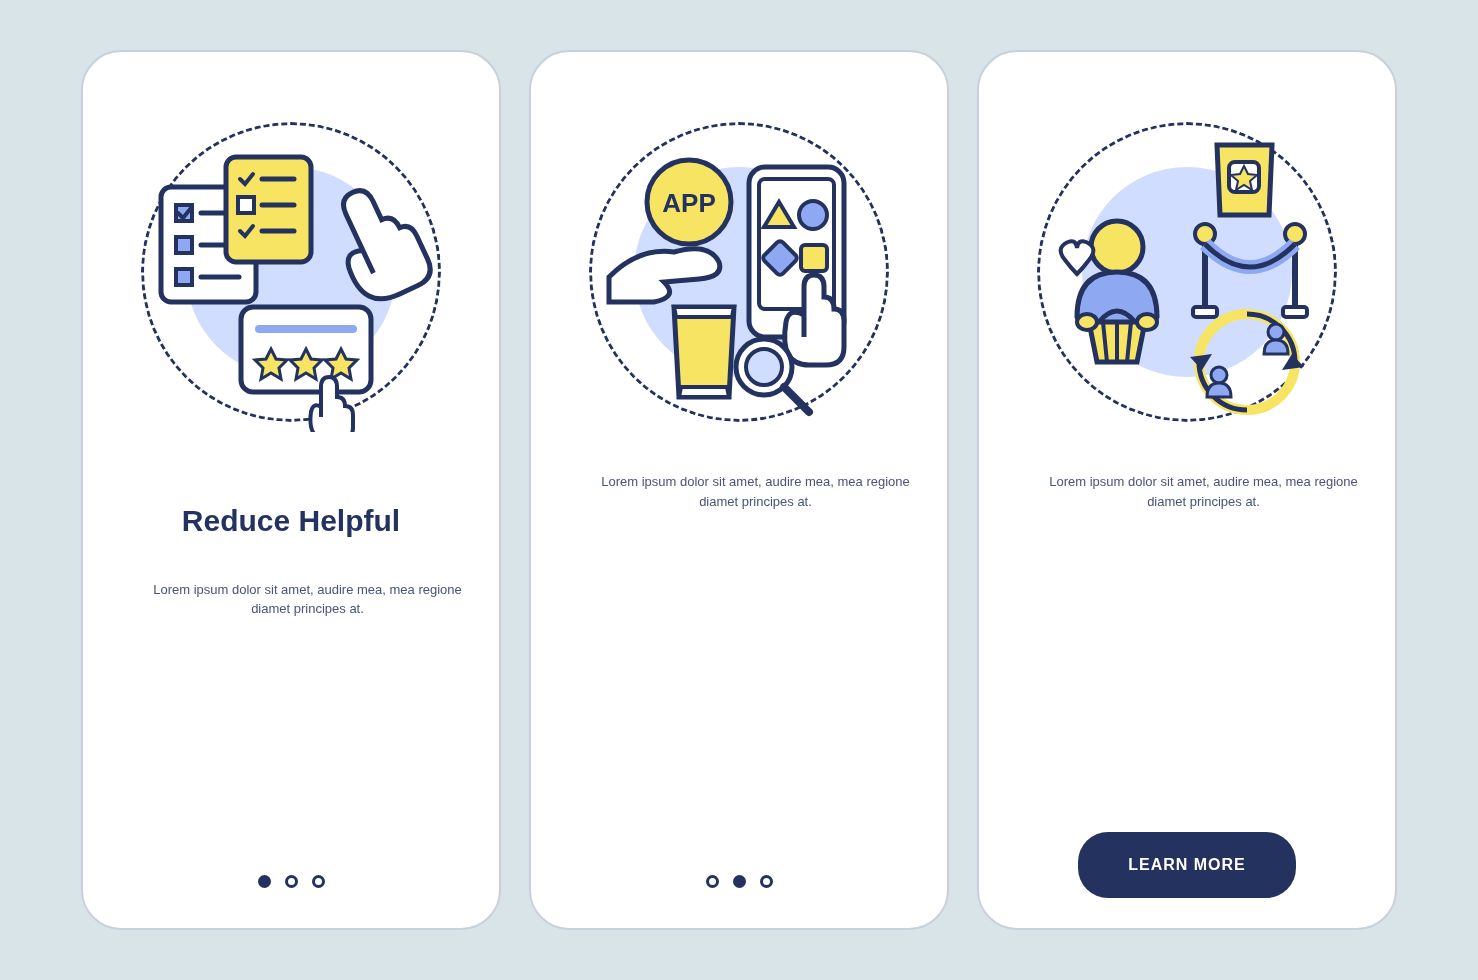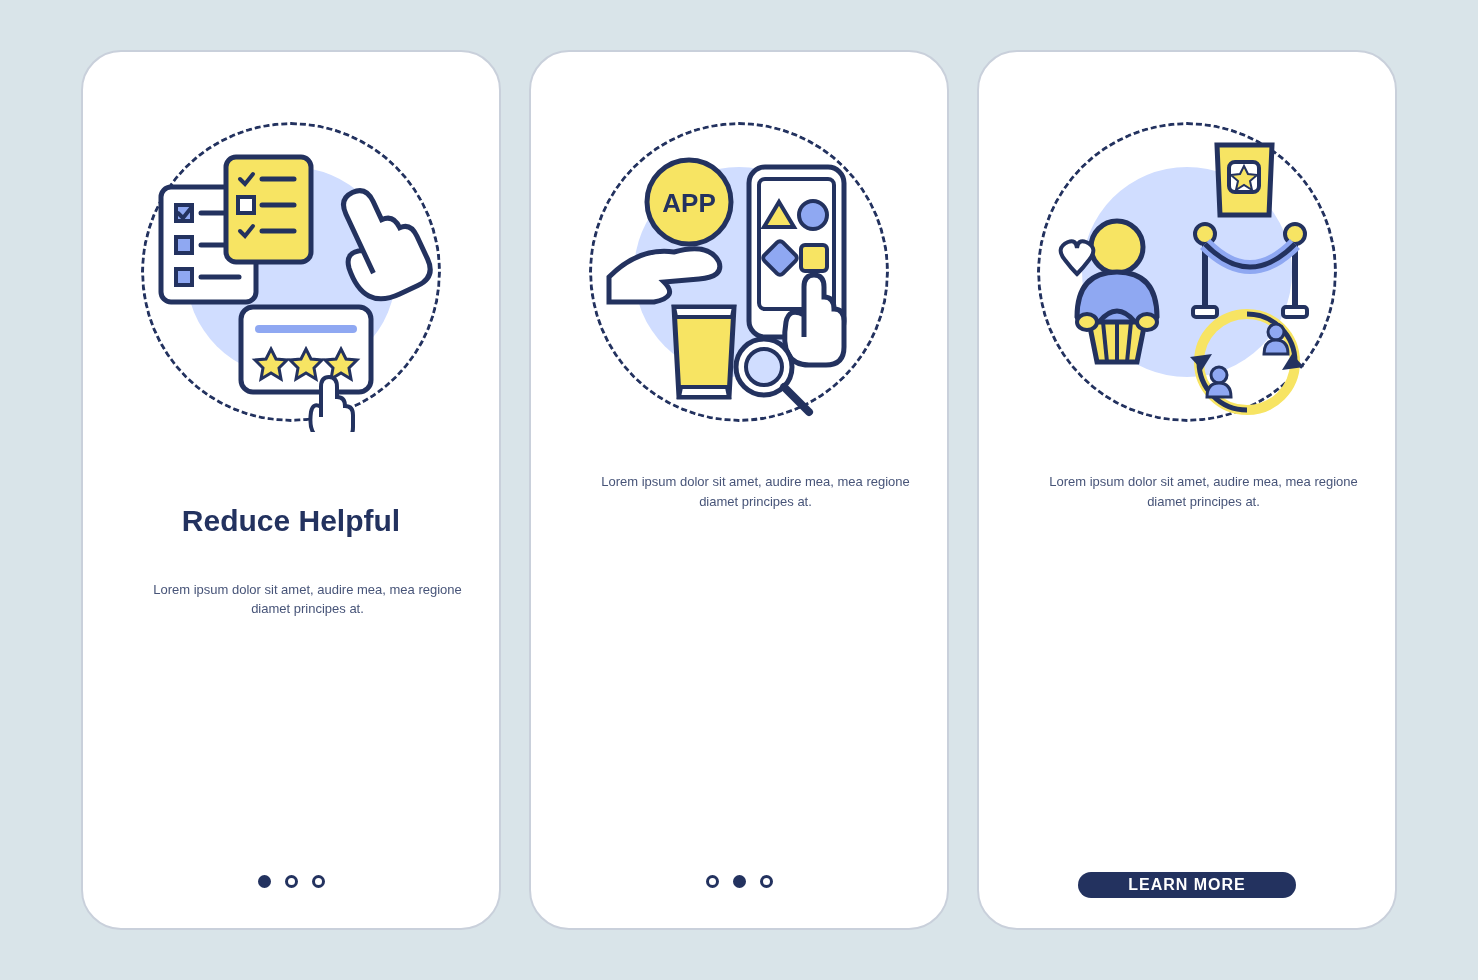--- a/index.html
+++ b/index.html
@@ -81,21 +81,21 @@
   .cta {
     position: absolute;
     bottom: 30px;
     background: #23325f;
     color: #fff;
     font-weight: 700;
     font-size: 16px;
     letter-spacing: 1px;
     border: none;
     border-radius: 30px;
-    padding: 4px 50px;
+    padding: 24px 50px;
     cursor: pointer;
   }
   svg { position: absolute; top:0; left:0; }
 </style>
 </head>
 <body>
 
 <div class="card">
   <div class="illustration">
     <div class="bg-circle"></div>

